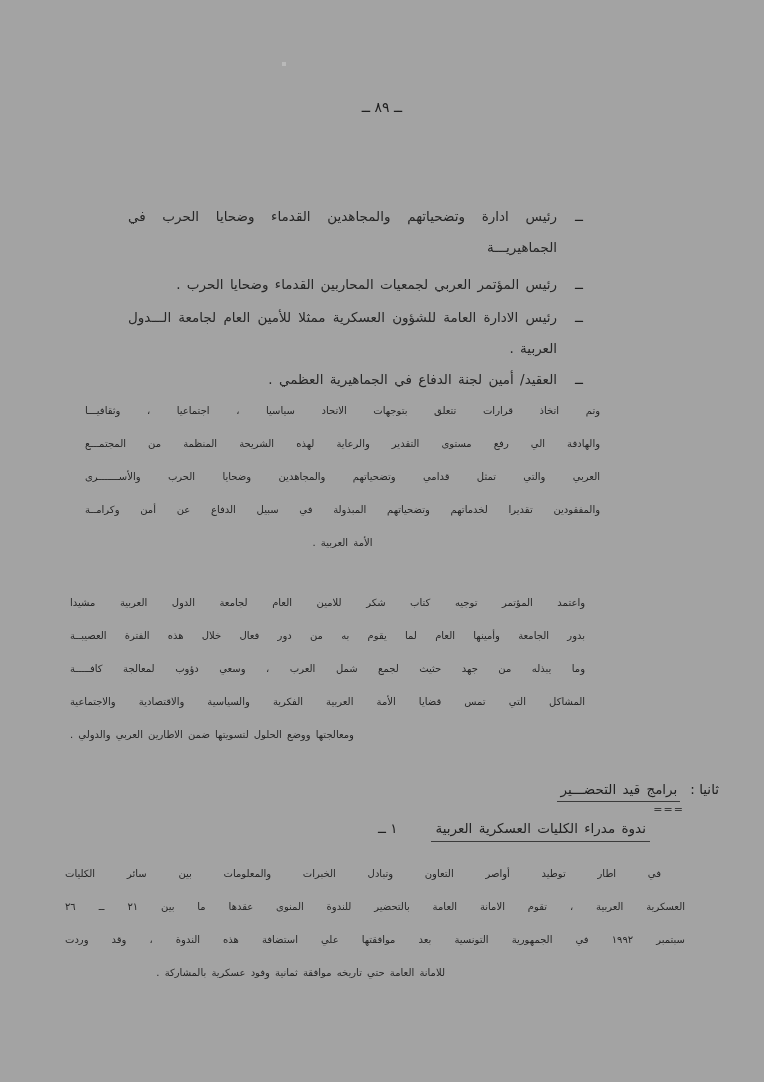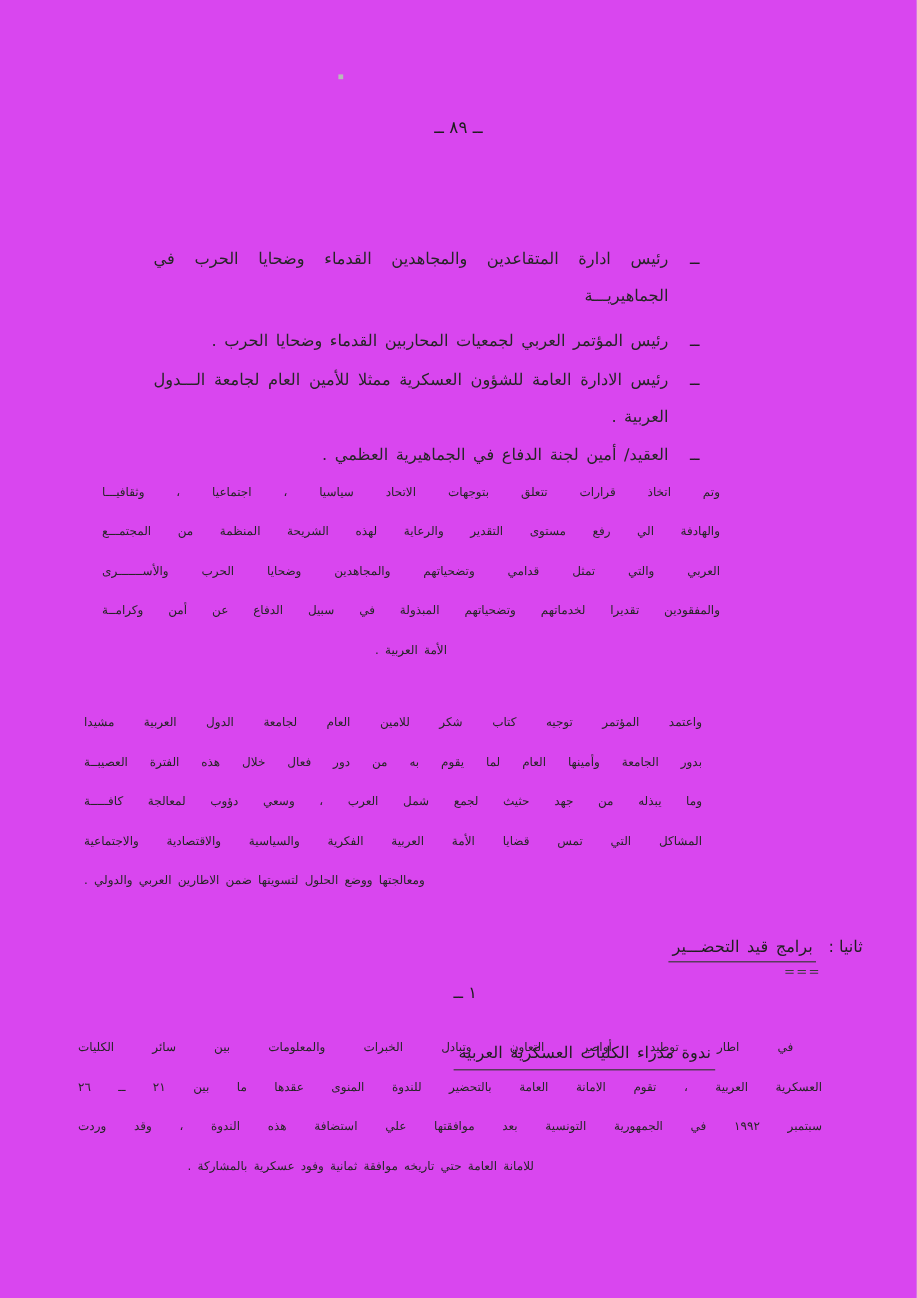--- a/index.html
+++ b/index.html
@@ -1,17 +1,17 @@
 <!DOCTYPE html>
 <html lang="ar"><head>
 <meta charset="utf-8">
 <style>
   html,body{margin:0;padding:0;background:#e8e8e8;}
   .page{
-    position:relative;width:764px;height:1082px;background:#d946ef;
+    position:relative;width:764px;height:1082px;background:#a3a3a3;
     font-family:"DejaVu Sans",sans-serif;color:#262626;overflow:hidden;
     box-shadow:0 0 4px rgba(0,0,0,.2);
   }
   .speck{position:absolute;left:282px;top:62px;width:4px;height:4px;background:#b9b9b9;}
   .page-number{
     position:absolute;top:99px;left:0;right:0;text-align:center;
     font-size:14px;letter-spacing:3px;direction:rtl;color:#1e1e1e;
   }
   
   .bullets{position:absolute;top:201px;left:128px;width:455px;direction:rtl;font-size:13.5px;}
@@ -38,41 +38,41 @@
     display:flex;align-items:baseline;gap:10px;color:#1f1f1f;
   }
   .section-heading .sec-title{
     border-bottom:1.5px solid #3a3a3a;padding:0 3px 4px 3px;word-spacing:2px;
   }
   .section-divider{
     position:absolute;top:803px;right:80px;font-size:11px;letter-spacing:1px;color:#3a3a3a;
   }
   .sub-heading{
     position:absolute;top:820px;left:378px;direction:ltr;display:flex;
-    align-items:baseline;gap:34px;font-size:13.5px;color:#1f1f1f;flex-direction:column;
+    align-items:baseline;gap:34px;font-size:13.5px;color:#1f1f1f;
   }
   .sub-heading .sub-marker{direction:rtl;}
   .sub-heading .sub-title{
     direction:rtl;border-bottom:1.5px solid #3a3a3a;padding:0 4px 5px 4px;word-spacing:2px;
   }
 </style>
 </head>
 <body>
 
 <div class="page">
 
   <div class="speck"></div>
 
   <div class="page-number">ــ ٨٩ ــ</div>
 
   <div class="bullets">
 
     <div class="bullet-item mb6">
       <span class="dash">ــ</span>
-      <div class="bline full">رئيس ادارة المتقاعدين والمجاهدين القدماء وضحايا الحرب في الجماهيريـــة</div>
+      <div class="bline full">رئيس ادارة وتضحياتهم والمجاهدين القدماء وضحايا الحرب في الجماهيريـــة</div>
     </div>
 
     <div class="bullet-item mb2">
       <span class="dash">ــ</span>
       <div class="bline end">رئيس المؤتمر العربي لجمعيات المحاربين القدماء وضحايا الحرب .</div>
     </div>
 
     <div class="bullet-item">
       <span class="dash">ــ</span>
       <div class="bline full">رئيس الادارة العامة للشؤون العسكرية ممثلا للأمين العام لجامعة الـــدول</div>

